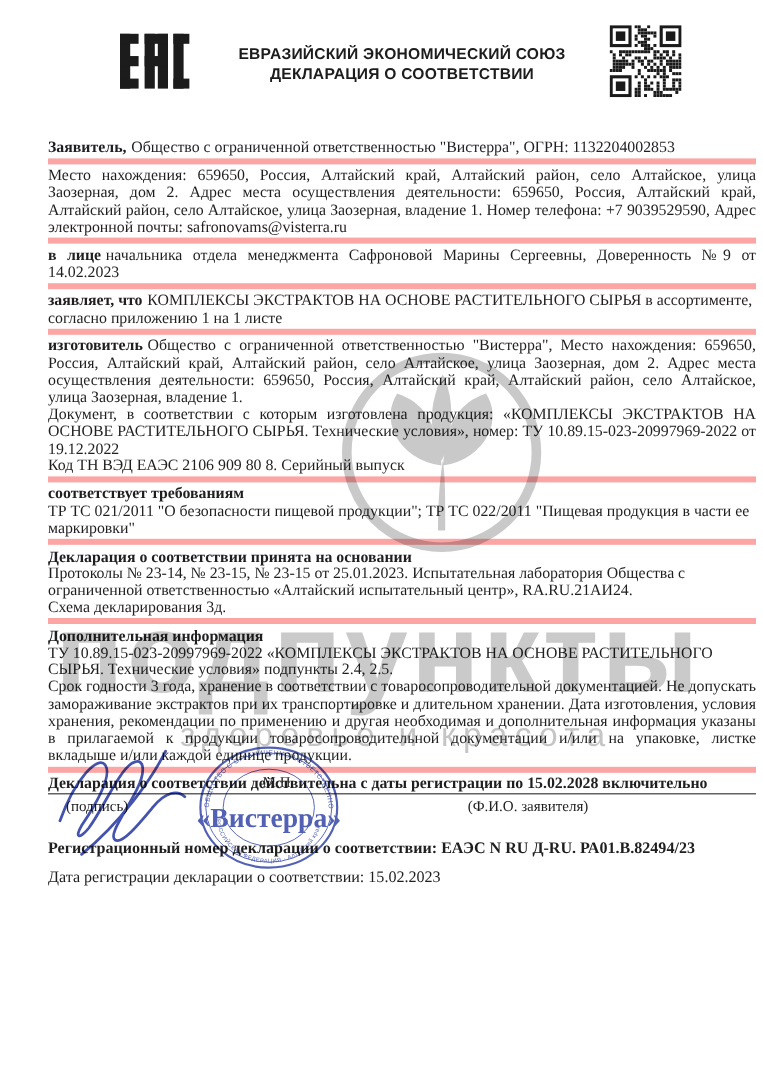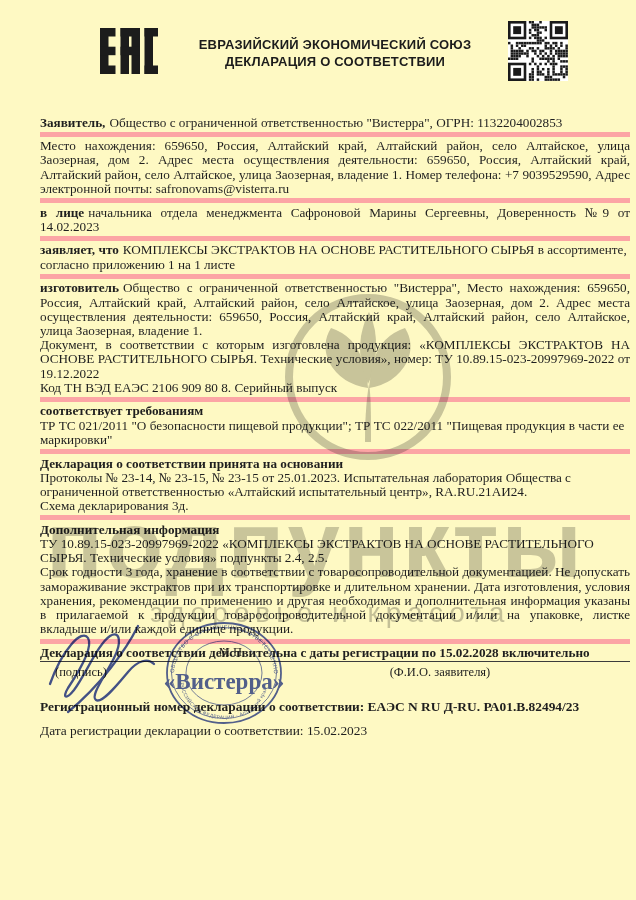--- a/index.html
+++ b/index.html
@@ -1,16 +1,16 @@
 <!DOCTYPE html>
 <html><head>
 <meta charset="utf-8">
 <style>
   html,body{margin:0;padding:0;background:#e8e8e8;}
-  .page{position:relative;width:636px;height:900px;background:#fef9c3;overflow:hidden;
+  .page{position:relative;width:636px;height:900px;background:#ffffff;overflow:hidden;
         font-family:"Liberation Serif", serif;color:#1f1f1f;}
   
   .eac{position:absolute;left:100px;top:28px;}
   .doc-title{position:absolute;left:140px;top:36px;width:390px;text-align:center;
              font-family:"Liberation Sans", sans-serif;font-weight:bold;font-size:13px;line-height:17px;
              color:#1c1c1c;letter-spacing:.2px;}
   .qr{position:absolute;left:508px;top:21px;}
   
   .content{position:absolute;left:40px;top:113px;width:590px;font-size:13.2px;line-height:14.2px;}
   .sec{padding:2.5px 0 2px 0;border-bottom:5px solid #fca5a5;}

